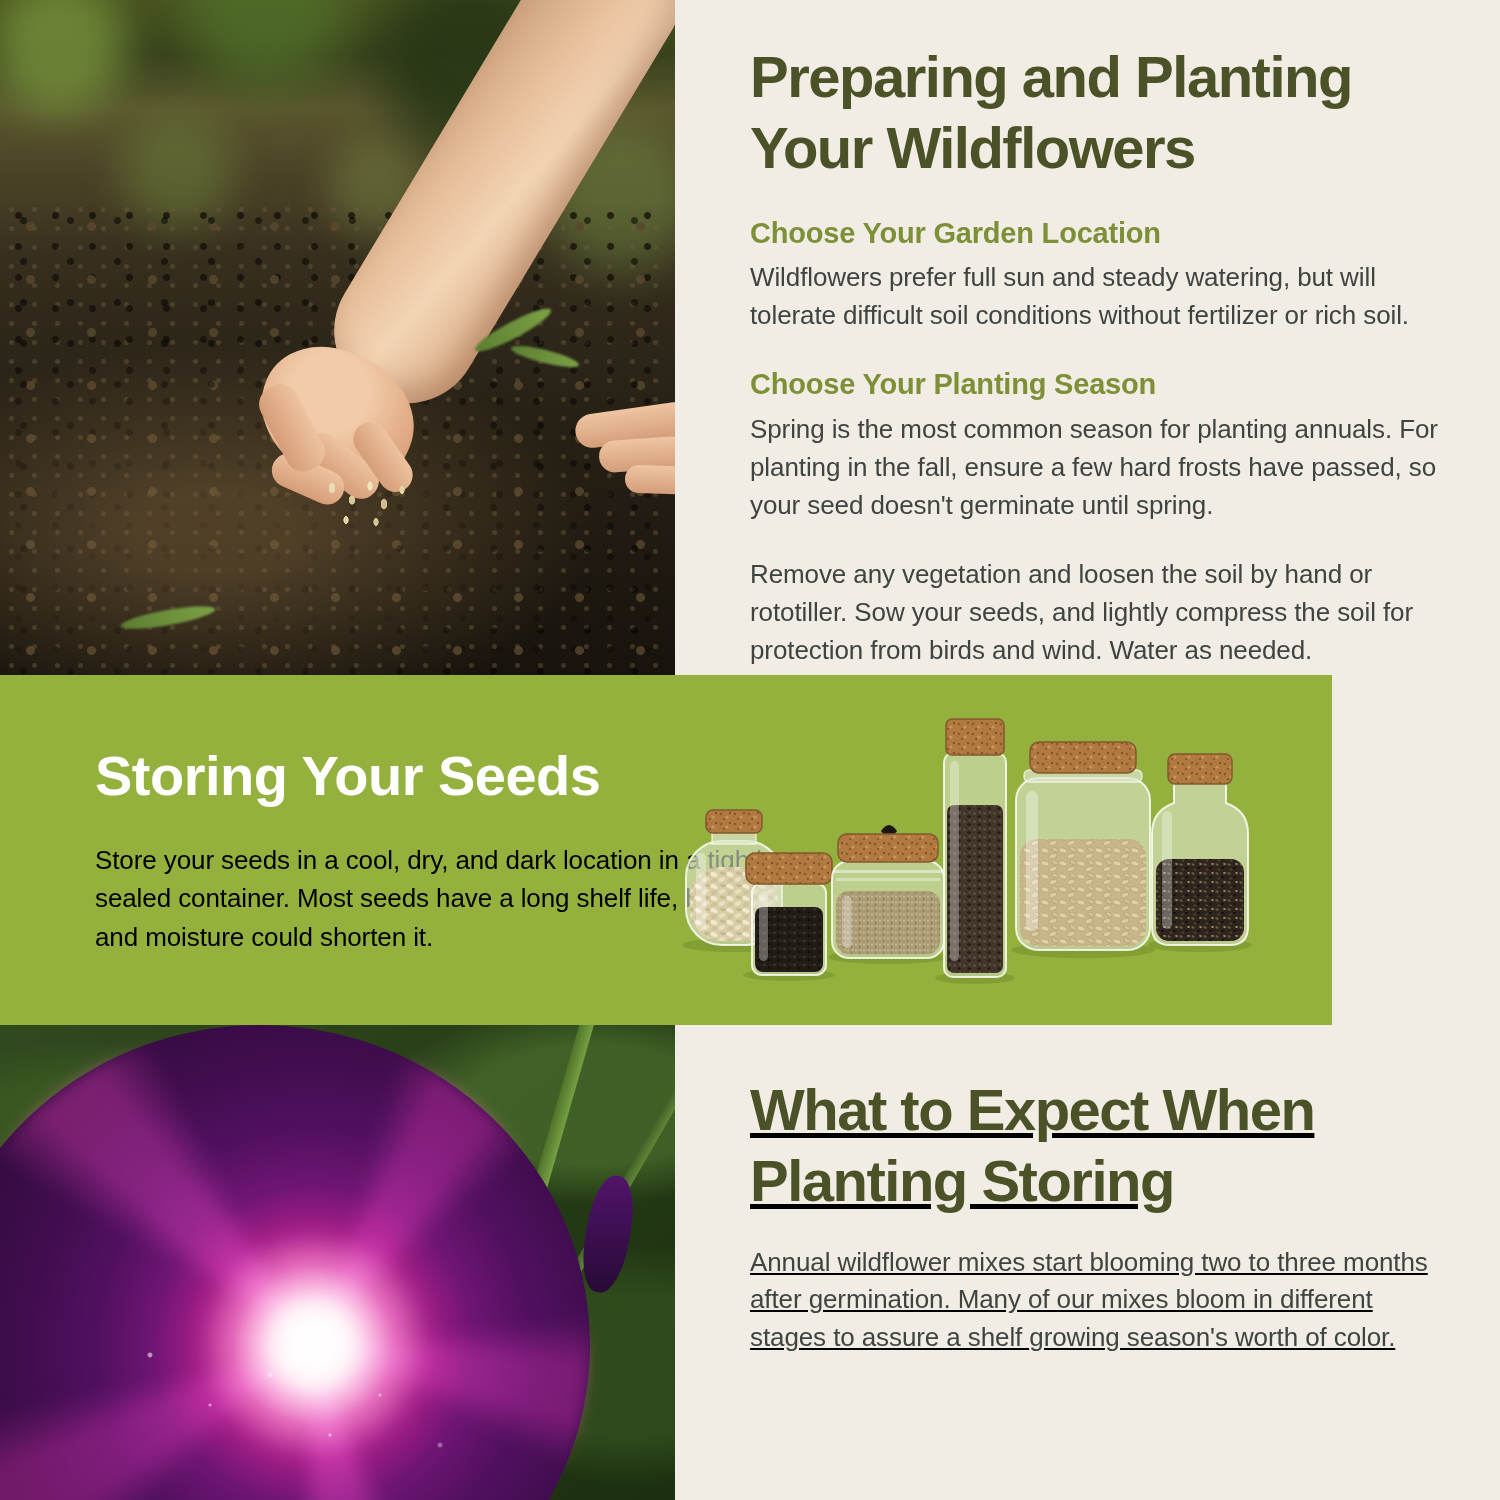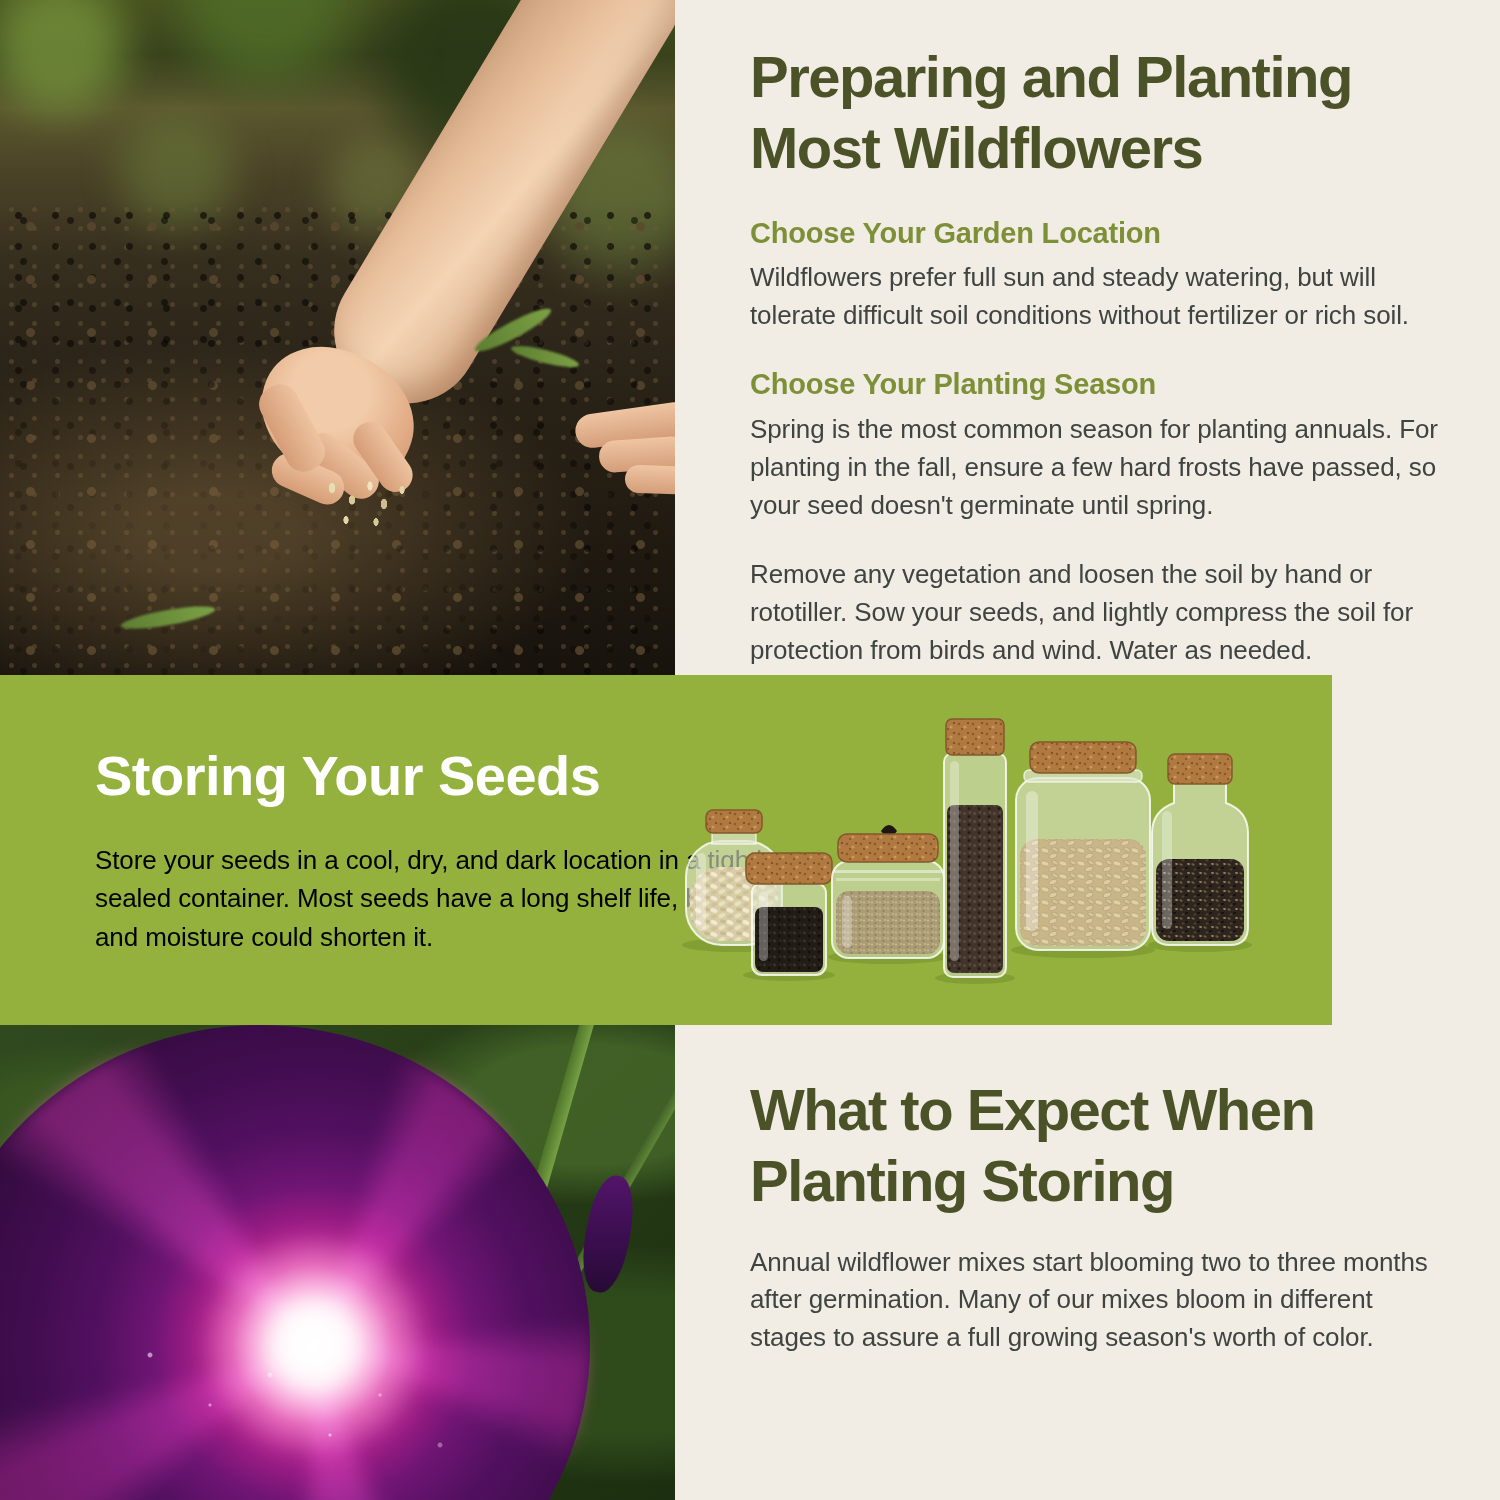--- a/index.html
+++ b/index.html
@@ -115,21 +115,21 @@
     filter:blur(10px);mix-blend-mode:screen;
     background:radial-gradient(circle,rgba(255,252,248,.95) 0 18%,rgba(255,200,230,.55) 40%,transparent 70%);}
   .dew{position:absolute;left:120px;top:290px;width:360px;height:170px;
     background:
       radial-gradient(circle 3px at 30px 40px,rgba(255,255,255,.55) 0 60%,transparent 100%),
       radial-gradient(circle 2px at 90px 90px,rgba(255,255,255,.45) 0 60%,transparent 100%),
       radial-gradient(circle 3px at 150px 60px,rgba(255,255,255,.4) 0 60%,transparent 100%),
       radial-gradient(circle 2px at 210px 120px,rgba(255,255,255,.5) 0 60%,transparent 100%),
       radial-gradient(circle 2px at 260px 80px,rgba(255,255,255,.4) 0 60%,transparent 100%),
       radial-gradient(circle 3px at 320px 130px,rgba(255,255,255,.35) 0 60%,transparent 100%);}
-  .panel-bottom{padding:50px 40px 16px 75px;}
+  .panel-bottom{padding:50px 40px 16px 75px;text-decoration:underline;}
   .panel-bottom .big-title{margin-bottom:27px;}
 </style>
 </head>
 <body>
 
 <div class="page">
 
   <section class="sec-top">
     <div class="photo-soil">
       <div class="soil-bg"></div>
@@ -144,21 +144,21 @@
       <div class="finger thumb"></div>
       <div class="seed-pinch"></div>
       <div class="hand2-f h2a"></div>
       <div class="hand2-f h2b"></div>
       <div class="hand2-f h2c"></div>
       <div class="sprig s1"></div>
       <div class="sprig s2"></div>
       <div class="sprig s3"></div>
     </div>
     <div class="panel panel-top">
-      <h1 class="big-title"><span>Preparing and Planting</span><br><span>Most Wildflowers</span></h1>
+      <h1 class="big-title"><span>Preparing and Planting</span><br><span>Your Wildflowers</span></h1>
       <div>
         <h3 class="item-heading">Choose Your Garden Location</h3>
         <p class="item-body">Wildflowers prefer full sun and steady watering, but will tolerate difficult soil conditions without fertilizer or rich soil.</p>
       </div>
       <div>
         <h3 class="item-heading">Choose Your Planting Season</h3>
         <p class="item-body">Spring is the most common season for planting annuals. For planting in the fall, ensure a few hard frosts have passed, so your seed doesn't germinate until spring.</p>
       </div>
       <div>
         <p class="item-body">Remove any vegetation and loosen the soil by hand or rototiller. Sow your seeds, and lightly compress the soil for protection from birds and wind. Water as needed.</p>
@@ -282,17 +282,17 @@
       <div class="stem st1"></div>
       <div class="stem st2"></div>
       <div class="bud"></div>
       <div class="bloom"></div>
       <div class="bloom-rays"></div>
       <div class="bloom-glow"></div>
       <div class="dew"></div>
     </div>
     <div class="panel panel-bottom">
       <h1 class="big-title"><span>What to Expect When</span><br><span>Planting Storing</span></h1>
-      <p class="item-body">Annual wildflower mixes start blooming two to three months after germination. Many of our mixes bloom in different stages to assure a full growing season's worth of color.</p>
+      <p class="item-body">Annual wildflower mixes start blooming two to three months after germination. Many of our mixes bloom in different stages to assure a shelf growing season's worth of color.</p>
     </div>
   </section>
 
 </div>
 
 </body></html>

